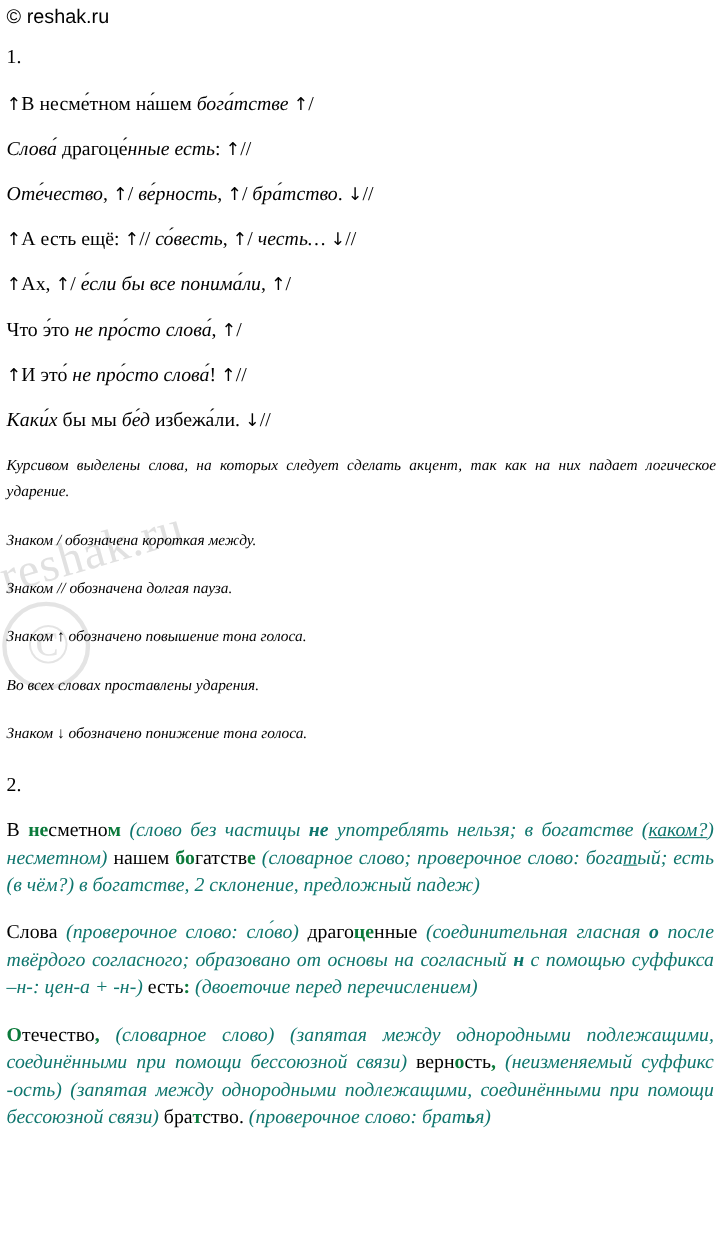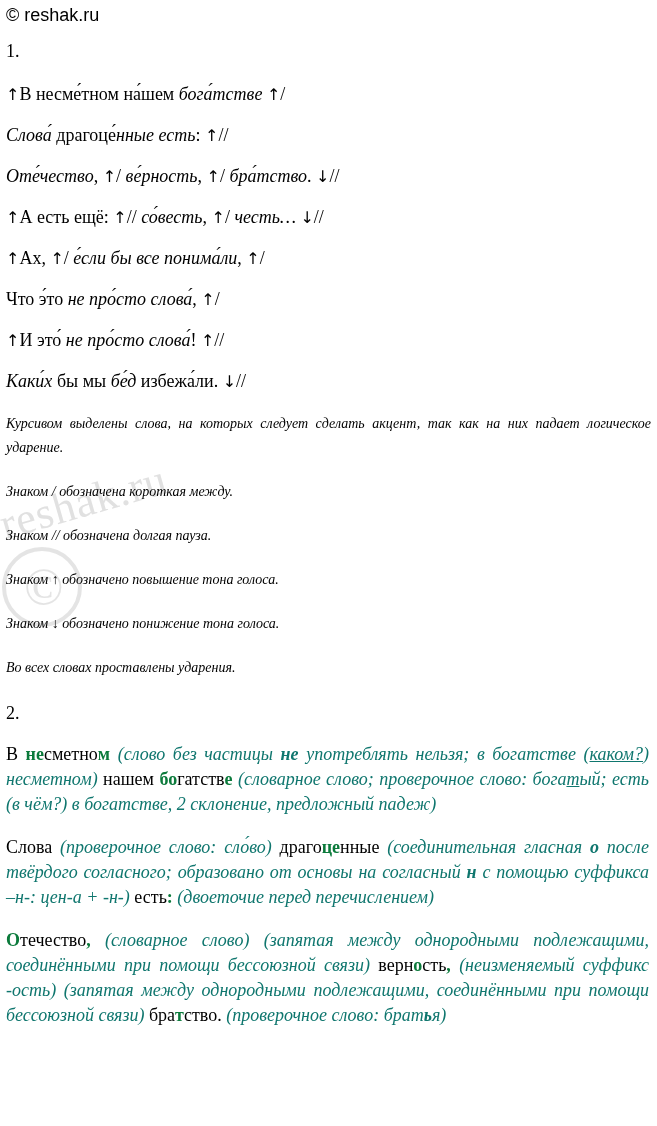--- a/index.html
+++ b/index.html
@@ -185,22 +185,22 @@
       <div class="line">
         <span class="it">Каки́х</span> бы мы <span class="it">бе́д</span> избежа́ли. <span class="arrow">↓</span>//
       </div>
     </div>
 
     <div class="notes">
       <p class="just2">Курсивом выделены слова, на которых следует сделать акцент, так как на них падает логическое ударение.</p>
       <p>Знаком / обозначена короткая между.</p>
       <p>Знаком // обозначена долгая пауза.</p>
       <p>Знаком ↑ обозначено повышение тона голоса.</p>
+      <p>Во всех словах проставлены ударения.</p>
       <p>Знаком ↓ обозначено понижение тона голоса.</p>
-      <p>Во всех словах проставлены ударения.</p>
     </div>
 
     <div class="sect-num2">2.</div>
 
     <div class="analysis">
 
       <p><span>В </span><span class="hl-b">не</span><span>сметно</span><span class="hl-b">м</span> <span class="com">(слово без частицы </span><span class="com bold">не</span><span class="com"> употреблять нельзя; в богатстве (</span><span class="com u">каком?</span><span class="com">) несметном)</span><span> нашем </span><span class="hl-b">бо</span><span>гатств</span><span class="hl-b">е</span> <span class="com">(словарное слово; проверочное слово: бога</span><span class="com u">т</span><span class="com">ый; есть (в чём?) в богатстве, 2 склонение, предложный падеж)</span></p>
 
       <p><span>Слова</span> <span class="com">(проверочное слово: сло́во)</span><span> драго</span><span class="hl-b">це</span><span>нные</span> <span class="com">(соединительная гласная </span><span class="com hl">о</span><span class="com"> после твёрдого согласного; образовано от основы на согласный </span><span class="com hl">н</span><span class="com"> с помощью суффикса –н-: цен-а + -н-)</span><span> есть</span><span class="hl-b">:</span> <span class="com">(двоеточие перед перечислением)</span></p>
 

